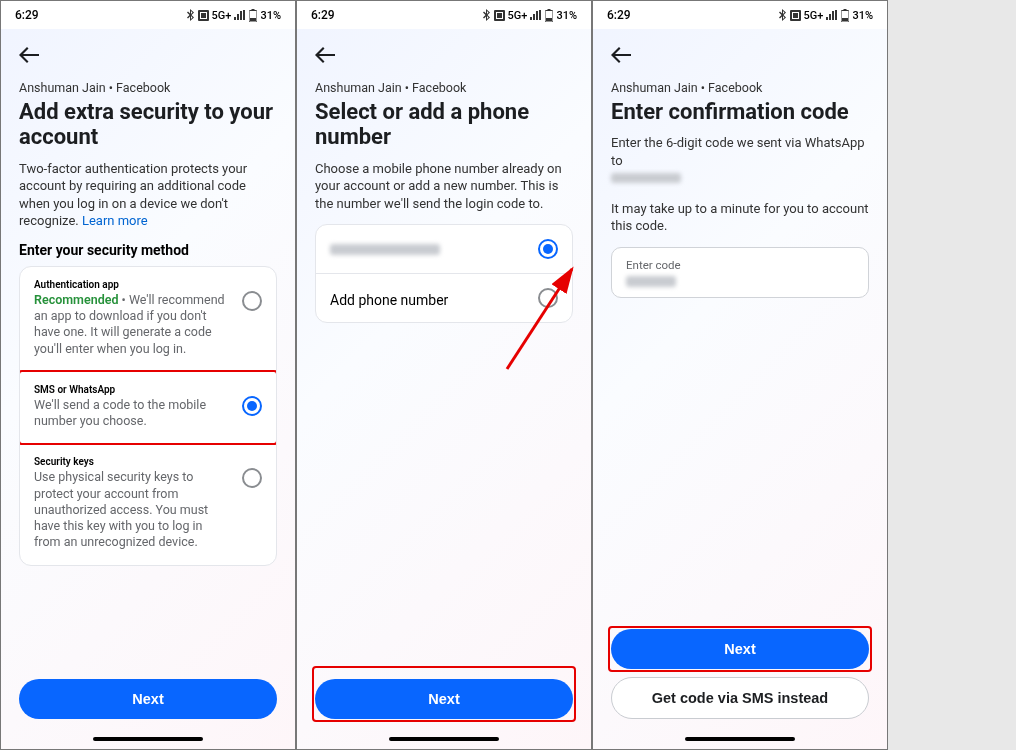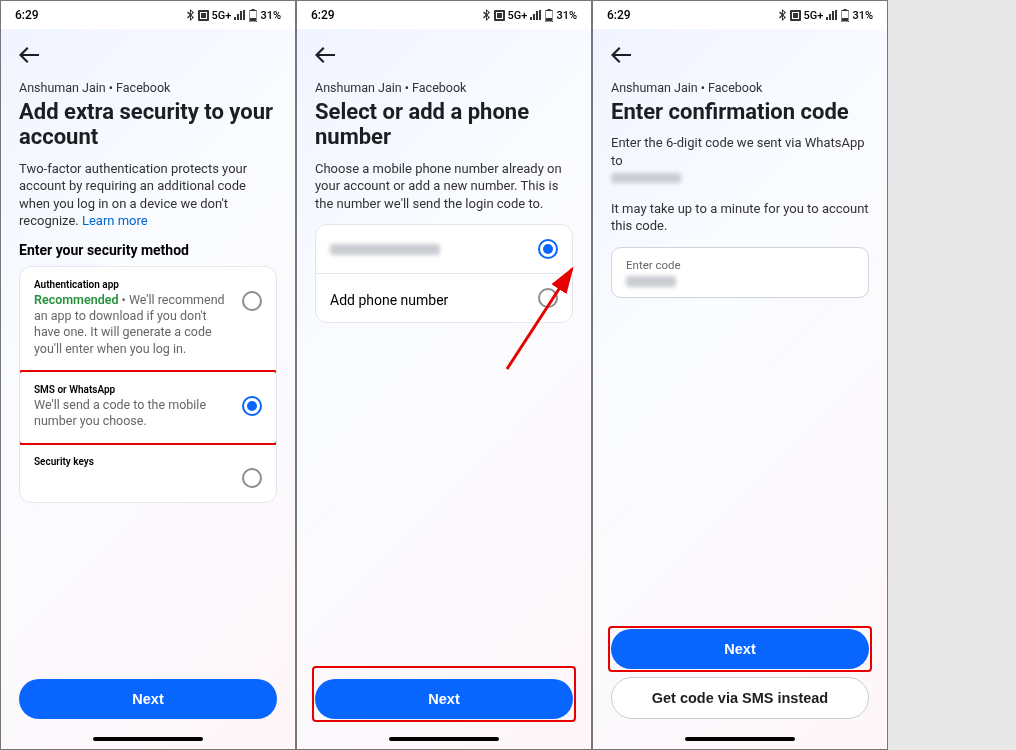--- a/index.html
+++ b/index.html
@@ -254,20 +254,21 @@
         <div class="option-content">
           <div class="option-title">SMS or WhatsApp</div>
           <div class="option-desc">We'll send a code to the mobile number you choose.</div>
         </div>
         <div class="radio selected"></div>
         <div class="highlight-red" style="top:-2px;left:-2px;right:-2px;bottom:-2px;"></div>
       </div>
       <div class="option">
         <div class="option-content">
           <div class="option-title">Security keys</div>
+          <div class="option-desc">Use physical security keys to protect your account from unauthorized access. You must have this key with you to log in from an unrecognized device.</div>
         </div>
         <div class="radio"></div>
       </div>
     </div>
     <div class="bottom-area">
       <button class="btn btn-primary">Next</button>
     </div>
   </div>
   <div class="homebar"></div>
 </div>

